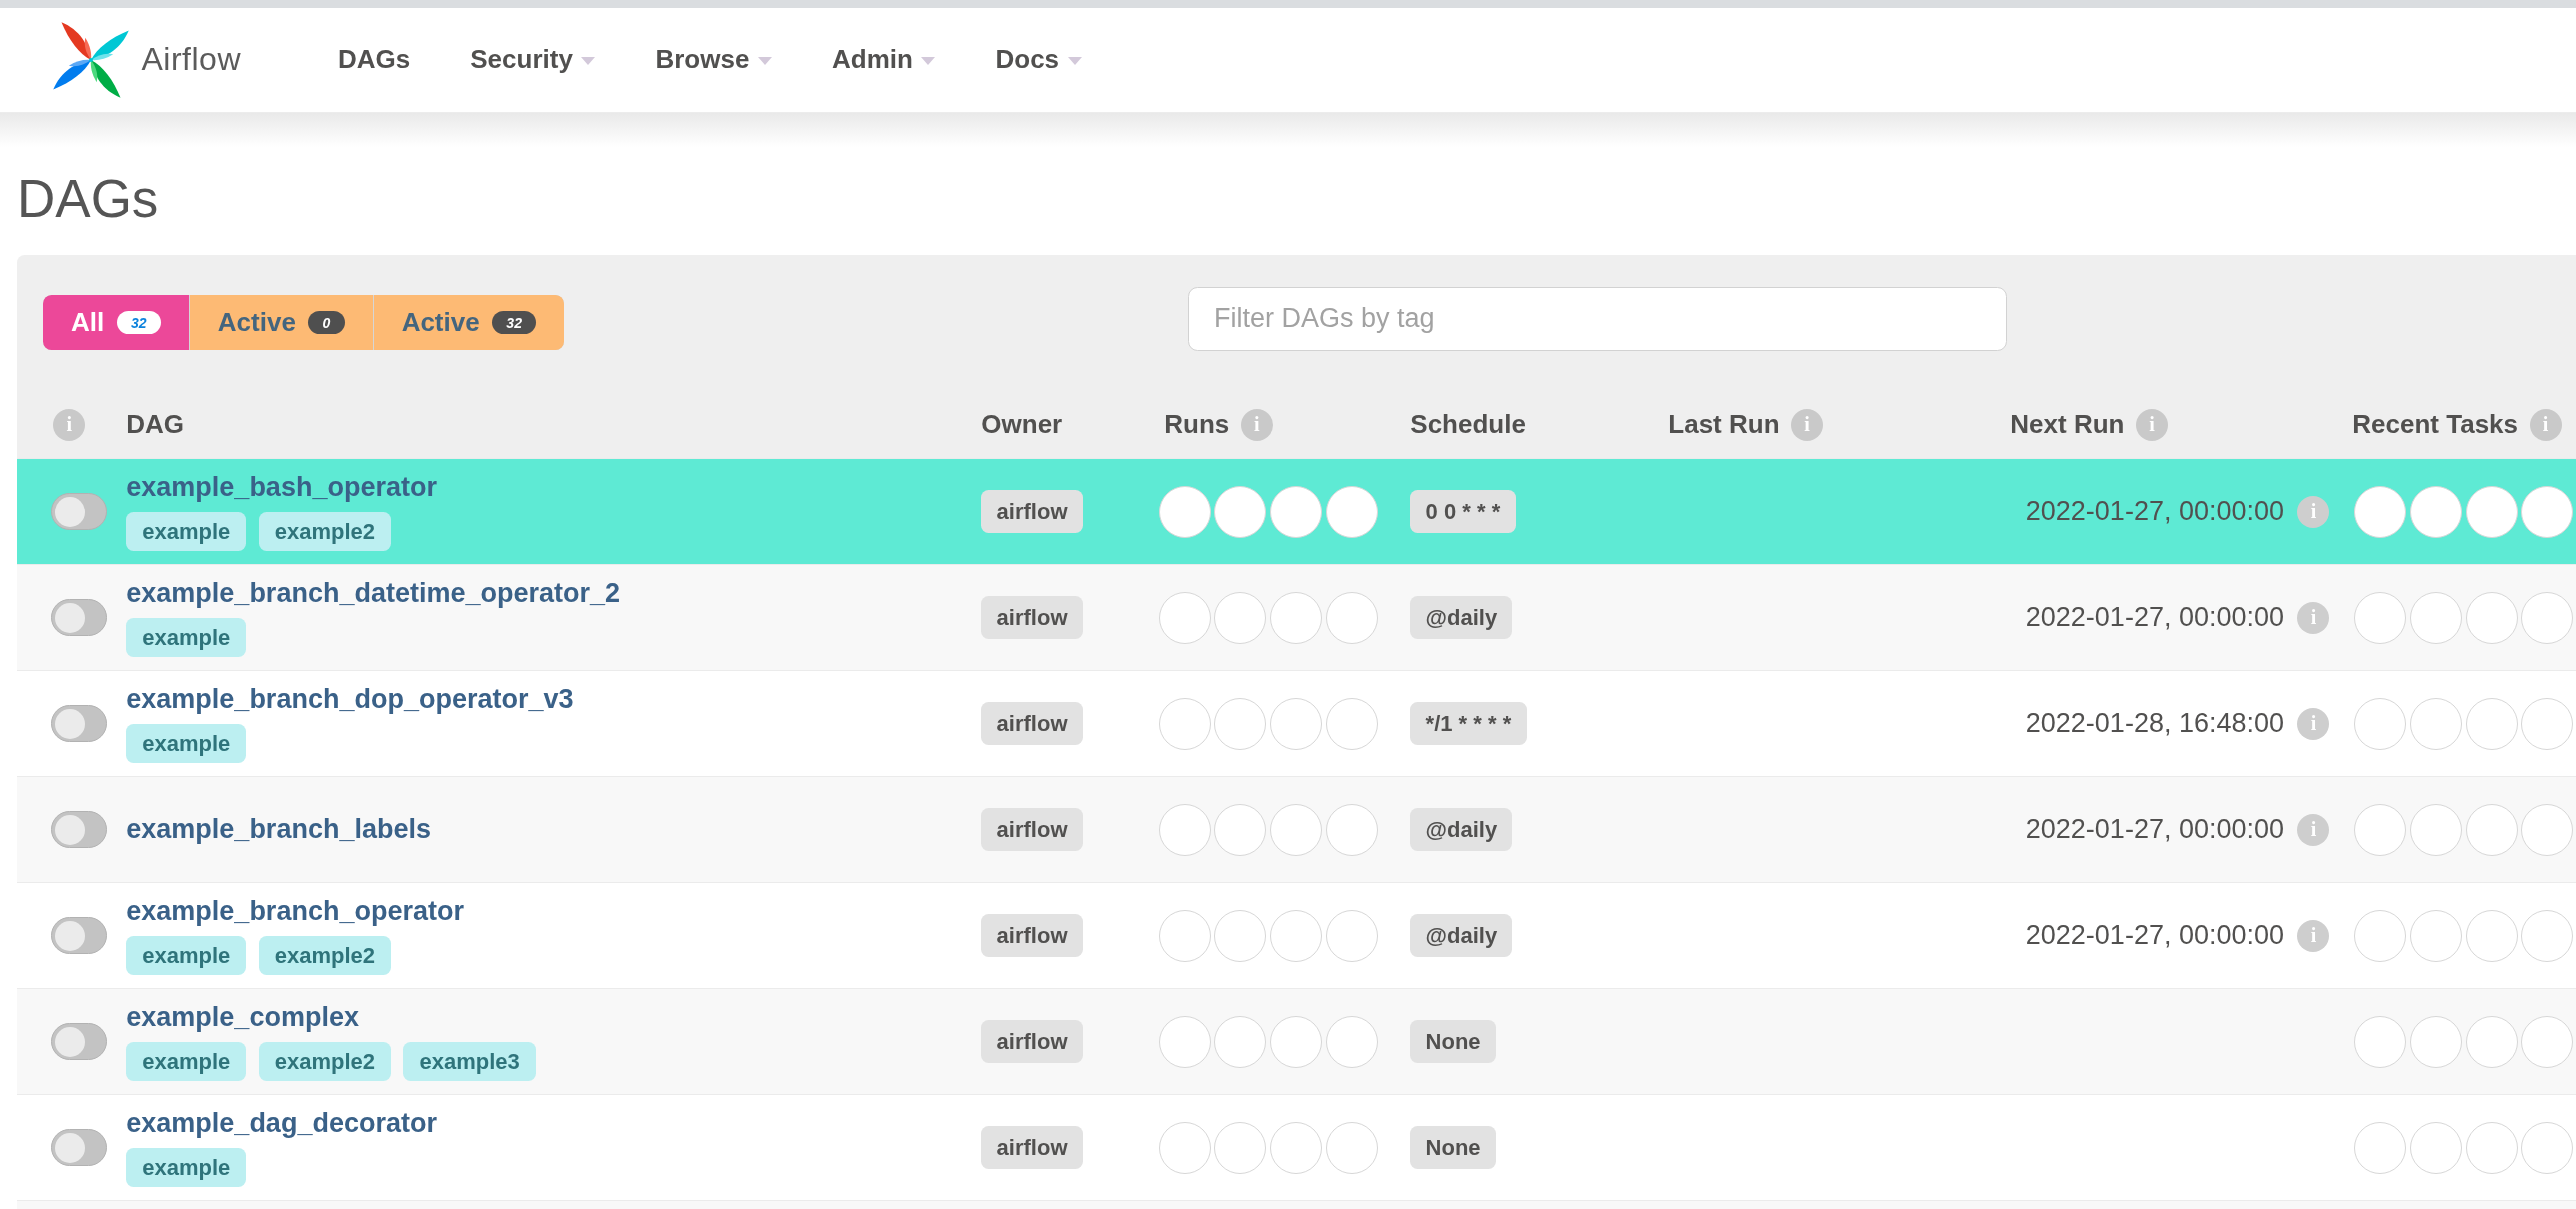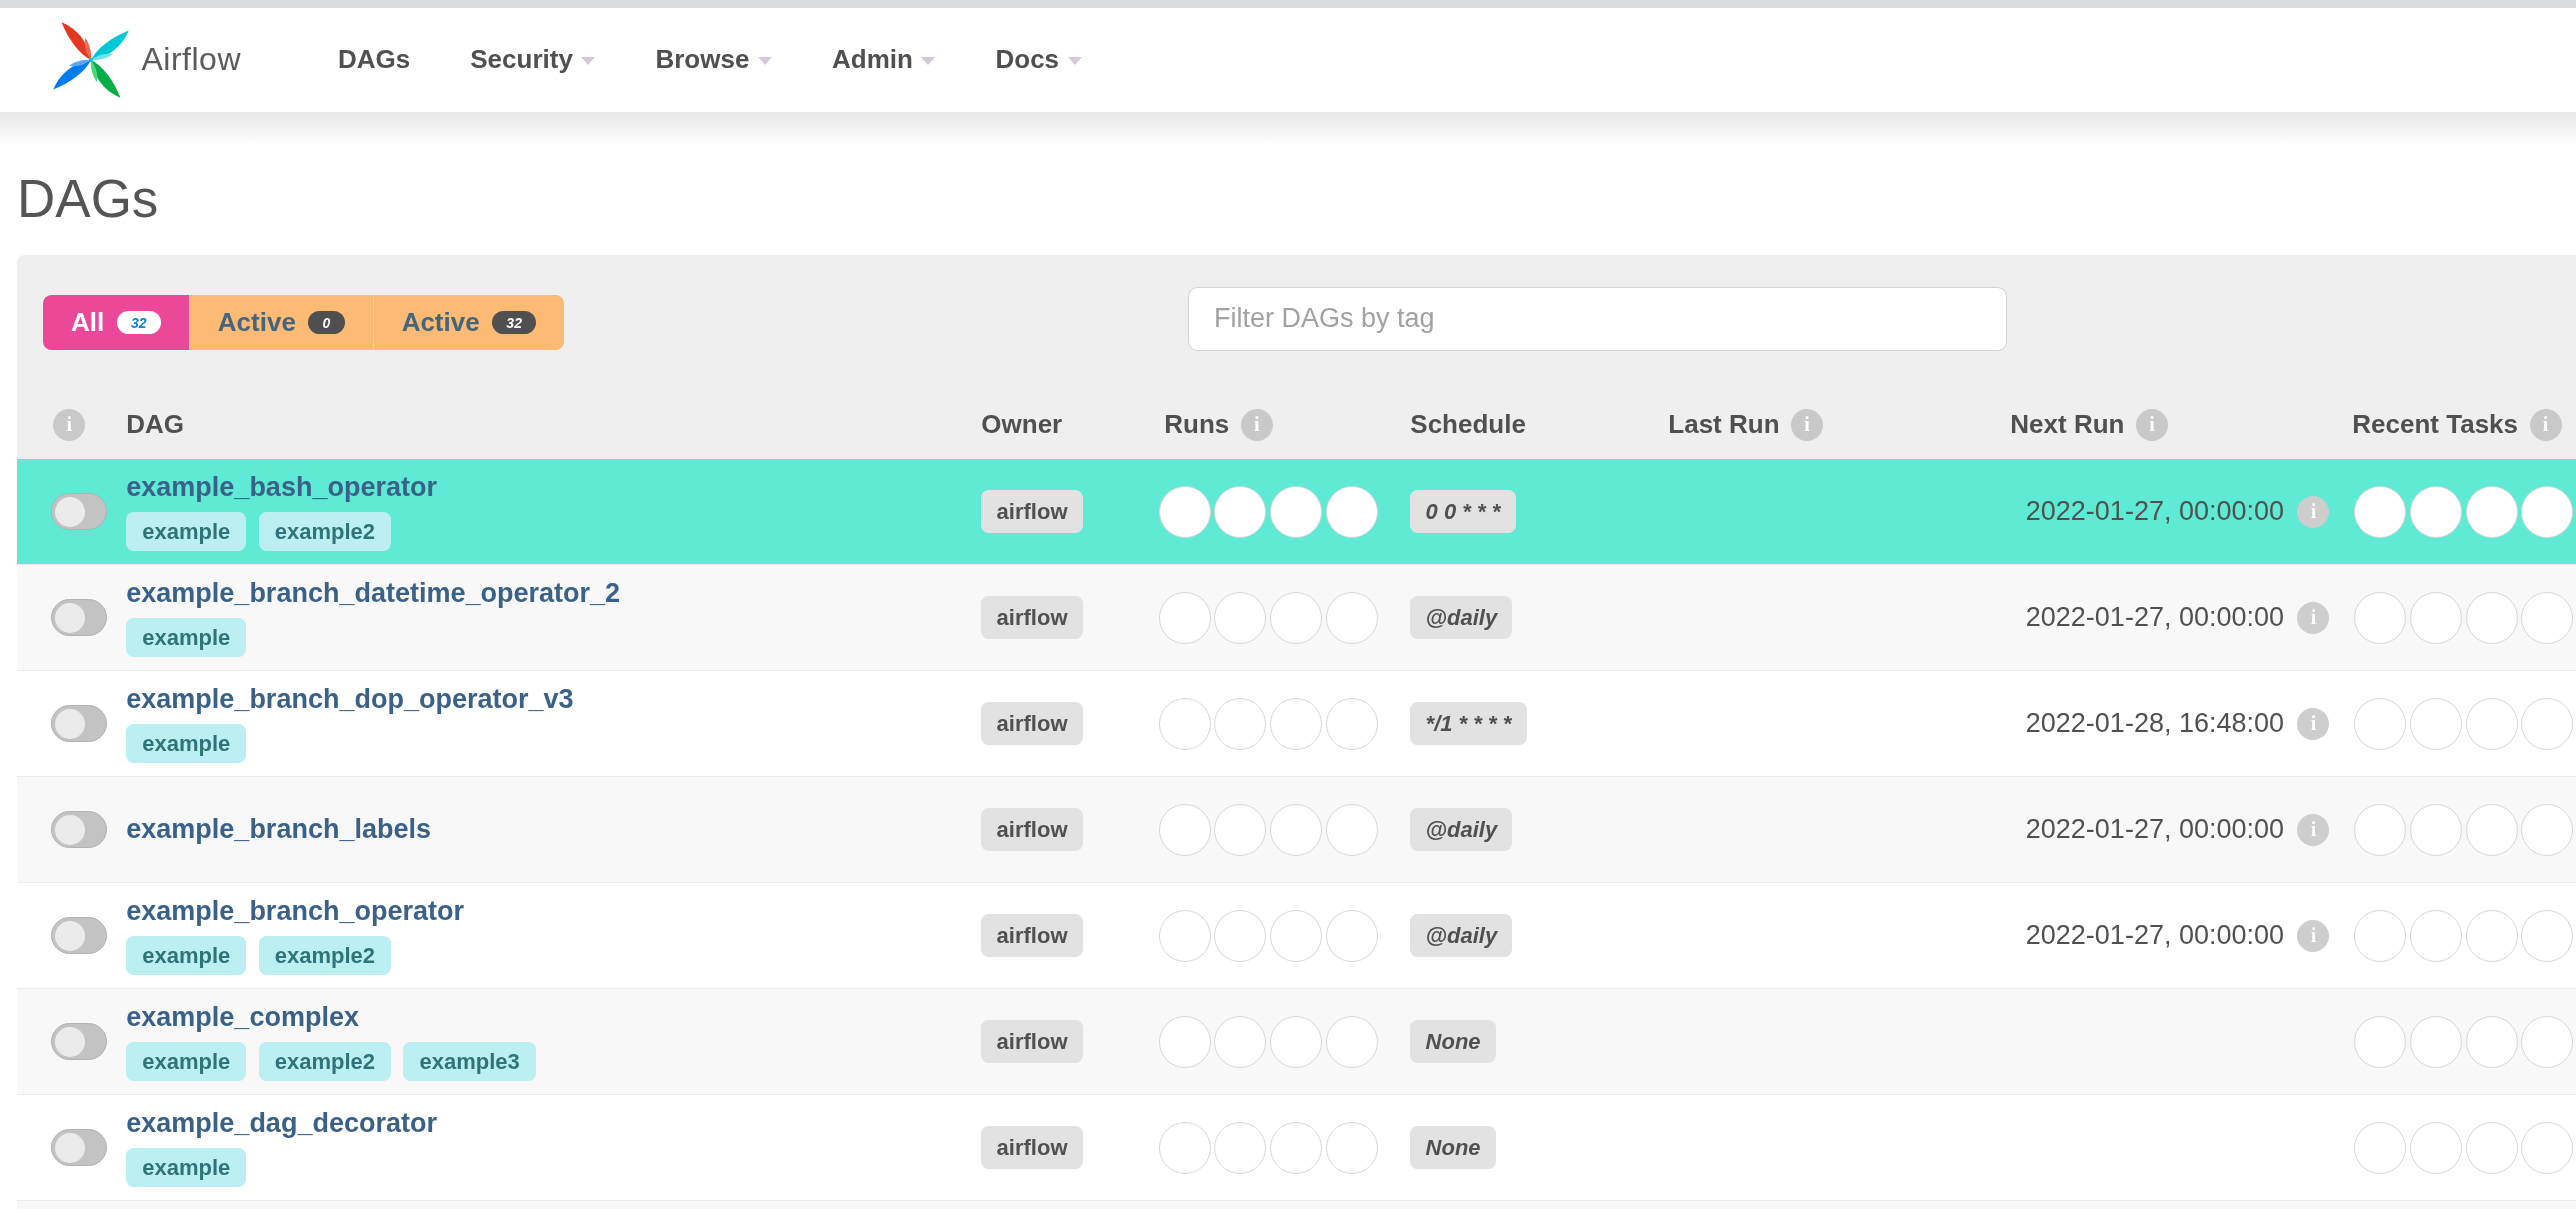--- a/index.html
+++ b/index.html
@@ -73,21 +73,21 @@
 
   .dag-cell { display:flex; flex-direction:column; justify-content:center; gap:9.5px; padding-left:15.3px; }
   .dag-link { font-size:27px; font-weight:bold; color:#3a6188; text-decoration:none; cursor:pointer; }
   .tag-list { display:flex; gap:12.4px; }
   .tag-chip { background:#bceff1; color:#2f747b; font-size:22px; font-weight:bold;
               padding:6.7px 16px; border-radius:7.6px; cursor:pointer; }
 
   .owner-badge, .schedule-badge { display:inline-block; background:#e2e2e2; color:#51504f;
               font-size:22px; font-weight:bold; padding:8.6px 15.3px; border-radius:7.6px; }
   .owner-cell { padding-left:15.3px; }
-  .schedule-cell { padding-left:15.3px;font-style:italic; }
+  .schedule-cell { padding-left:15.3px; }
 
   .circles { display:flex; gap:3.8px; padding-left:9.5px; }
   .circle { width:52px; height:52px; border-radius:50%; background:#fff;
             border:1.9px solid #d7d7d7; flex:0 0 auto; cursor:pointer; }
 
   .nextrun-cell { display:flex; align-items:center; justify-content:flex-end; gap:13.4px;
                   padding-right:7.6px; font-size:27px; color:#51504f; }
   .nextrun-cell .info-icon { background:#cecece; }
 
   .recent-cell { padding-left:17px; }

